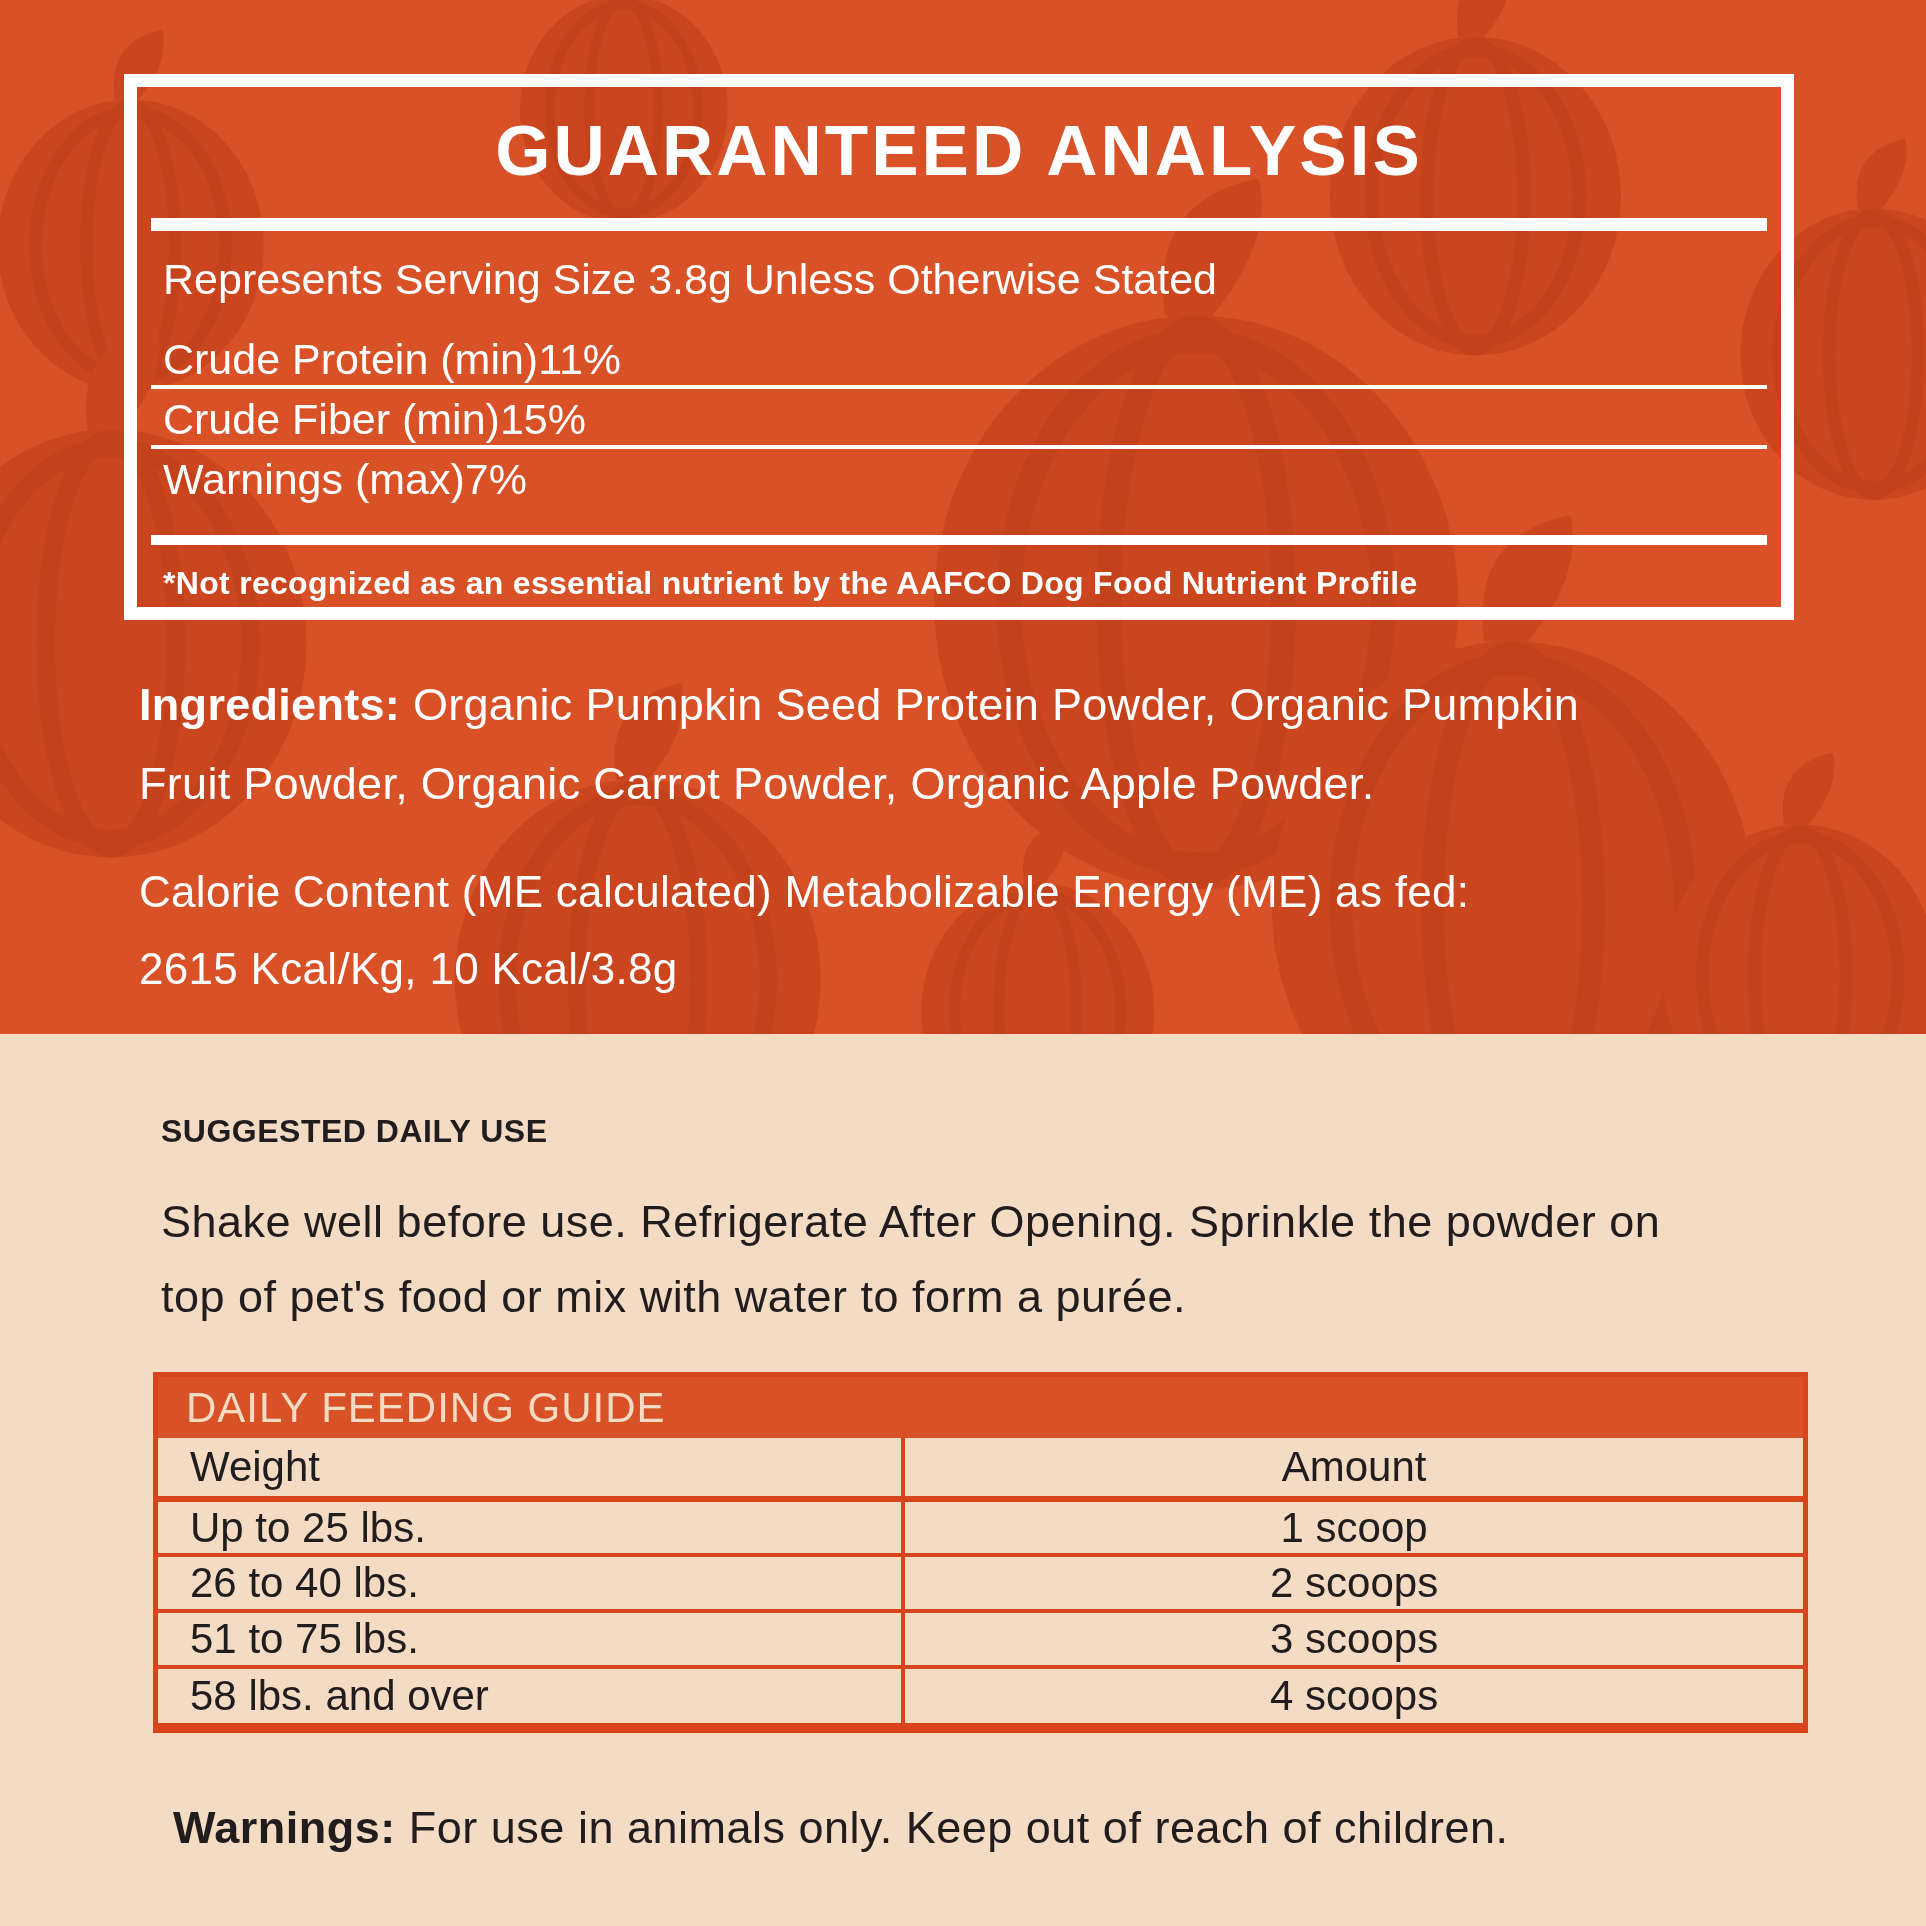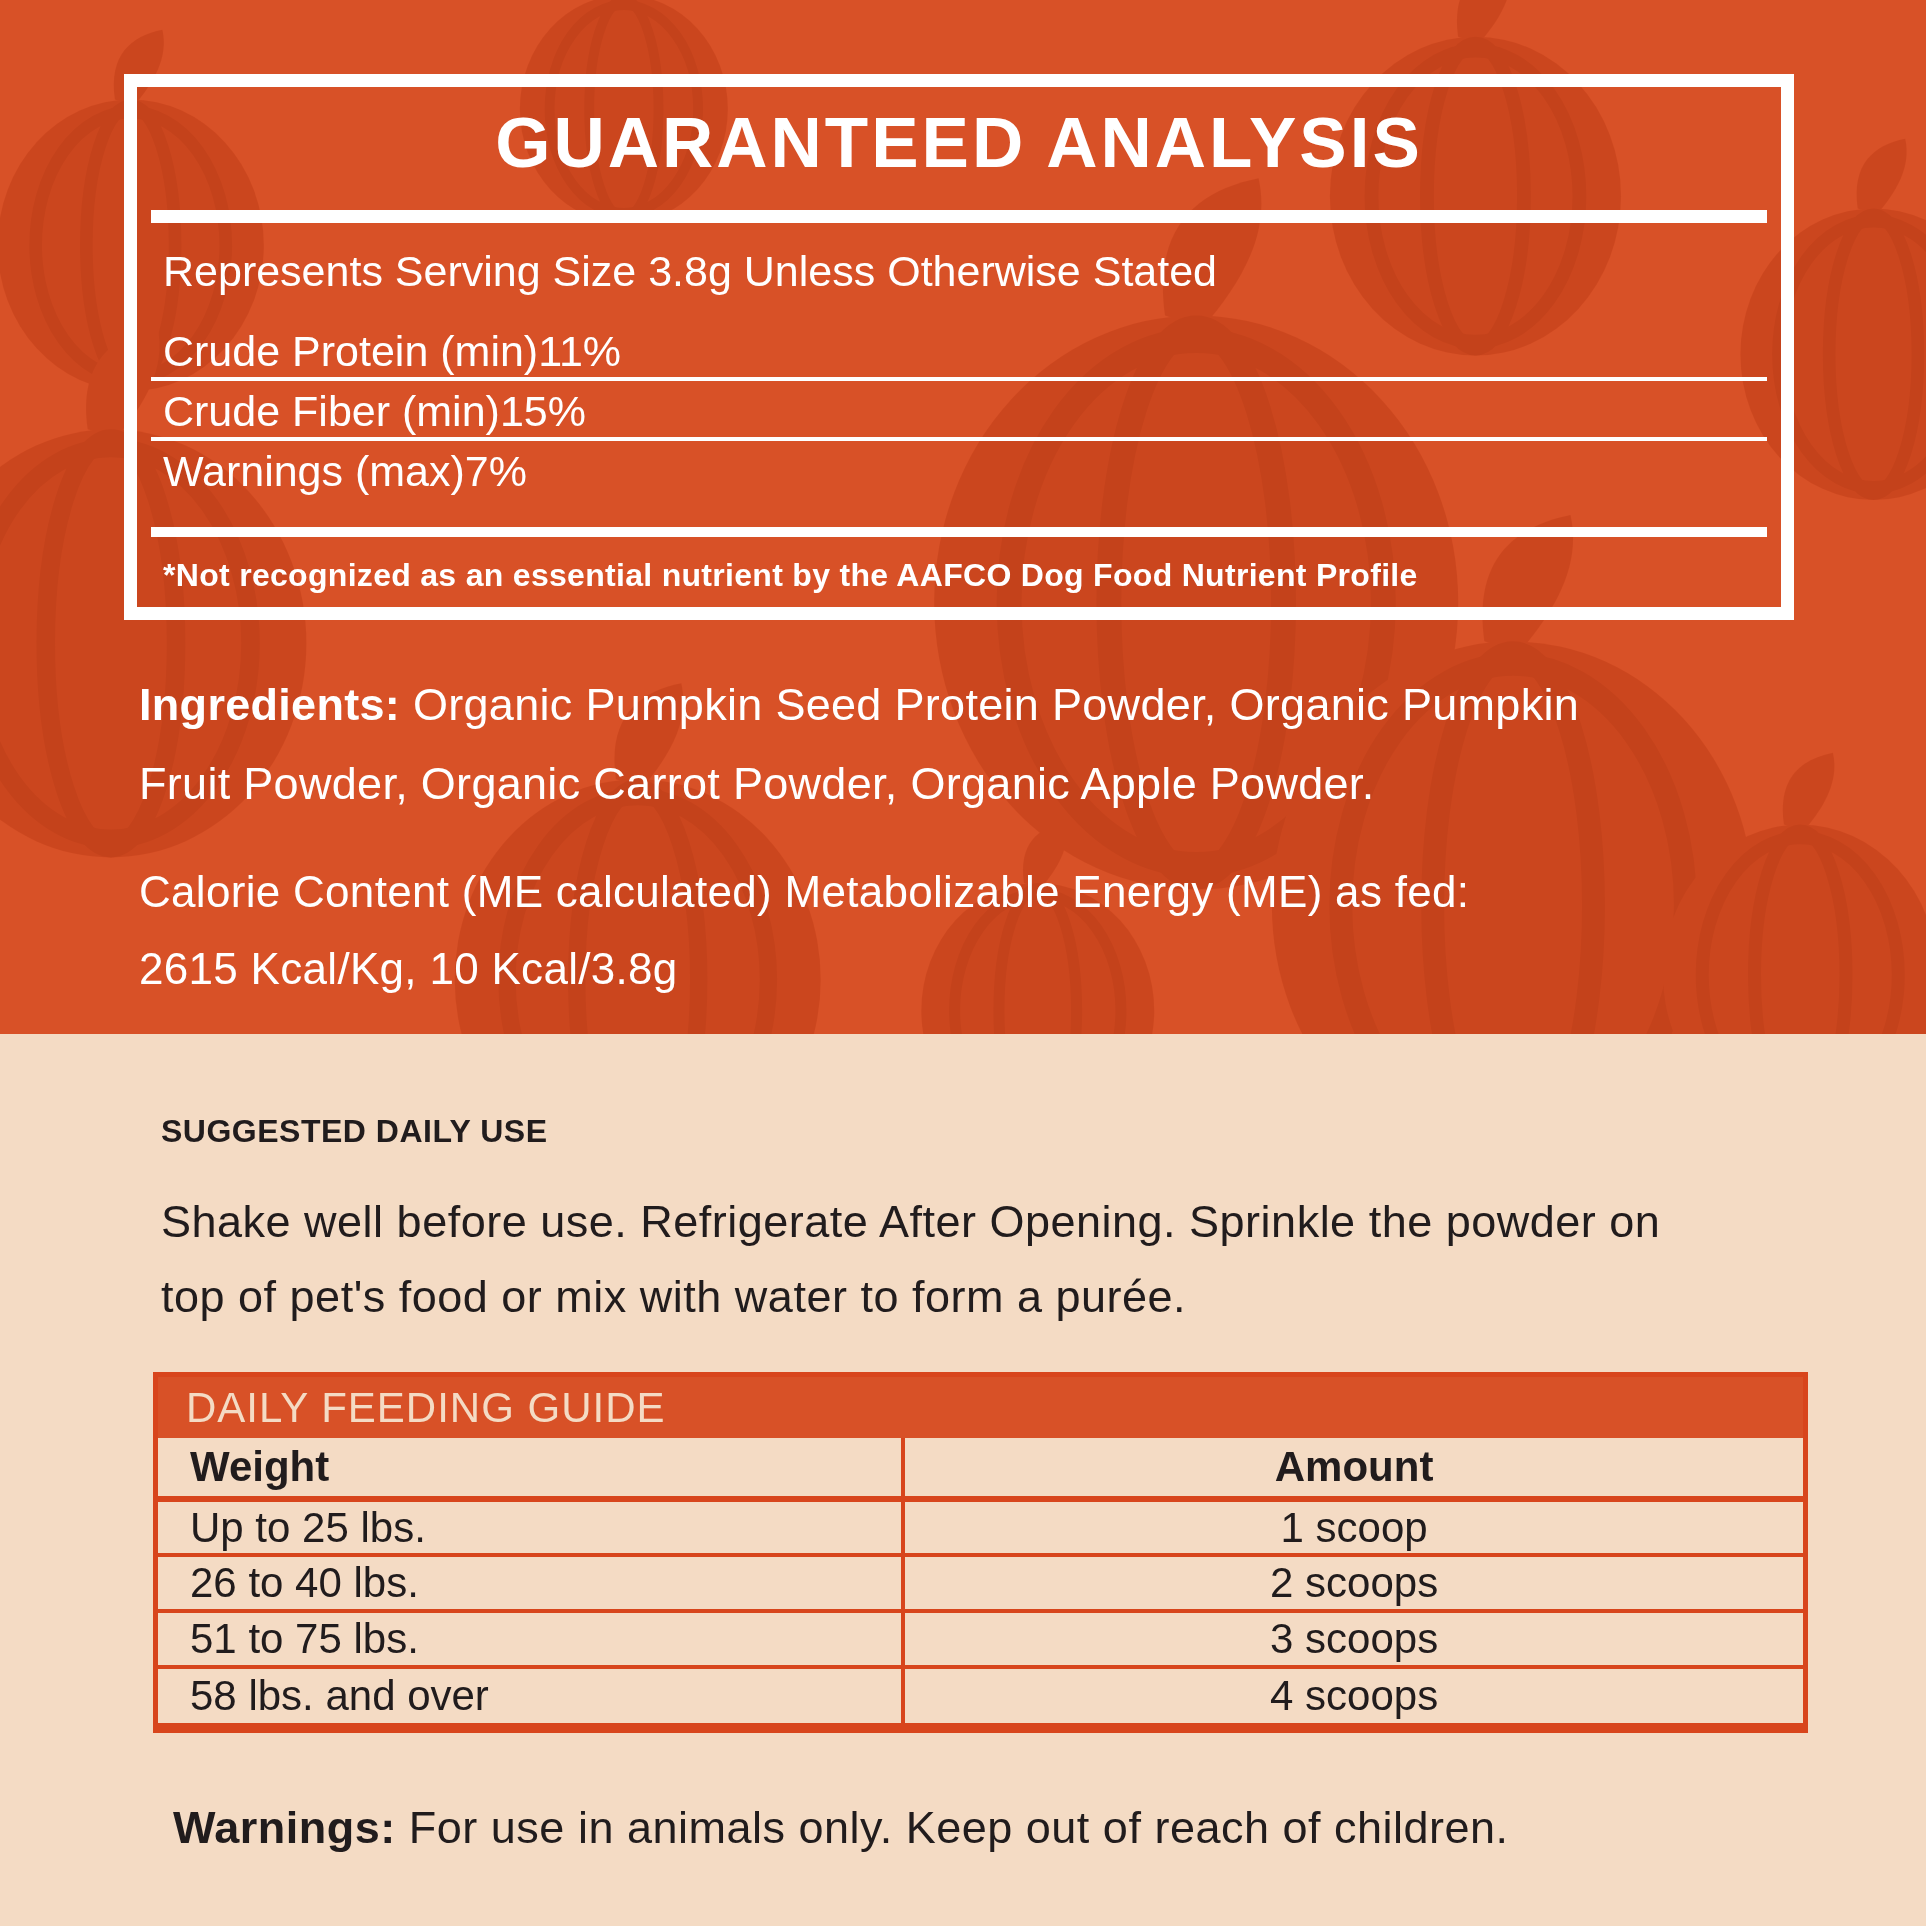--- a/index.html
+++ b/index.html
@@ -13,21 +13,21 @@
   *{margin:0;padding:0;box-sizing:border-box}
   html,body{width:1927px;height:1927px;overflow:hidden}
   body{font-family:"Liberation Sans", sans-serif;}
   #page{position:relative;width:1927px;height:1927px;background:var(--cream)}
 
   
   .orange-section{position:absolute;left:0;top:0;width:1927px;height:1034px;background:var(--orange);overflow:hidden}
   .pumpkins{position:absolute;left:0;top:0;width:1927px;height:1034px;opacity:.5}
 
   
-  .ga-box{position:absolute;left:124px;top:74px;width:1670px;height:546px;border:13px solid #fff;padding:0 14px;color:#fff}
+  .ga-box{position:absolute;left:124px;top:74px;width:1670px;height:546px;border:13px solid #fff;padding:8px 14px;color:#fff}
   .ga-title{margin-top:20px;text-align:center;font-size:71px;font-weight:700;letter-spacing:3px;line-height:71px}
   .ga-rule{height:13px;background:#fff;margin-top:32px}
   .ga-rule2{height:10px;background:#fff;margin-top:34px}
   .ga-serving{margin:26px 12px 0 12px;font-size:43px;line-height:44px}
   .ga-rows{margin-top:36px}
   .ga-row{display:flex;align-items:center;padding:0 12px;font-size:43px;line-height:44px}
   .ga-sep{height:4px;background:#fff;margin-top:4px}
   .ga-sep + .ga-row{margin-top:8px}
   .ga-footnote{margin:21px 12px 0 12px;font-size:32px;font-weight:700;line-height:34px;letter-spacing:0.3px}
 
@@ -39,21 +39,21 @@
   .beige-section{position:absolute;left:0;top:1034px;width:1927px;height:893px;background:var(--cream);color:var(--ink)}
   .du-heading{position:absolute;left:161px;top:79px;font-size:32px;font-weight:700;letter-spacing:0.5px}
   .du-text{position:absolute;left:161px;top:150px;width:1564px;font-size:45px;line-height:75px;letter-spacing:0.5px}
 
   .feeding-table{position:absolute;left:153px;top:338px;width:1655px;border:5px solid var(--orange-deep);border-bottom-width:10px;background:var(--cream)}
   .ft-bar{height:61px;background:var(--orange);color:var(--cream);display:flex;align-items:center;padding-left:28px;font-size:42px;font-weight:400;letter-spacing:1px}
   .feeding-table table{width:100%;border-collapse:collapse;table-layout:fixed}
   .feeding-table td{font-size:42px;color:var(--ink);height:56px;padding-left:32px;vertical-align:middle}
   .feeding-table td:first-child{width:45.3%;border-right:4px solid var(--orange-deep)}
   .feeding-table td:last-child{text-align:center;padding-left:0}
-  .feeding-table tr.head td{font-weight:700;height:61px;border-bottom:6px solid var(--orange-deep)}
+  .feeding-table tr.head td{font-weight:400;height:61px;border-bottom:6px solid var(--orange-deep)}
   .feeding-table tr:not(.head) td{border-top:4px solid var(--orange-deep)}
 
   .warnings{position:absolute;left:173px;top:768px;font-size:45px;letter-spacing:0.5px}
 </style>
 </head>
 <body>
 
 <div id="page">
 
   <div class="orange-section">

